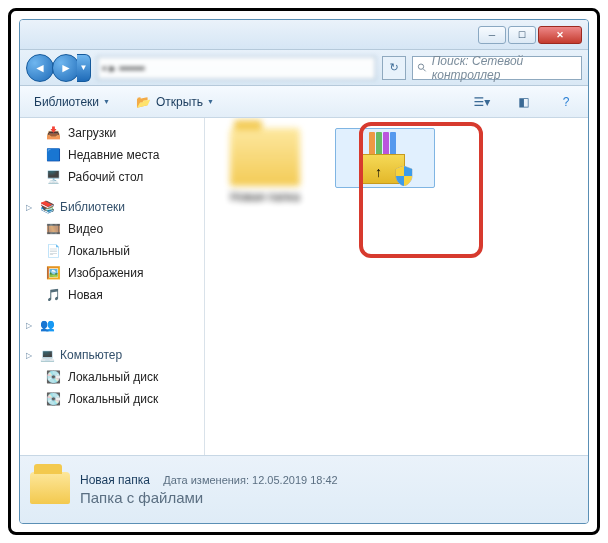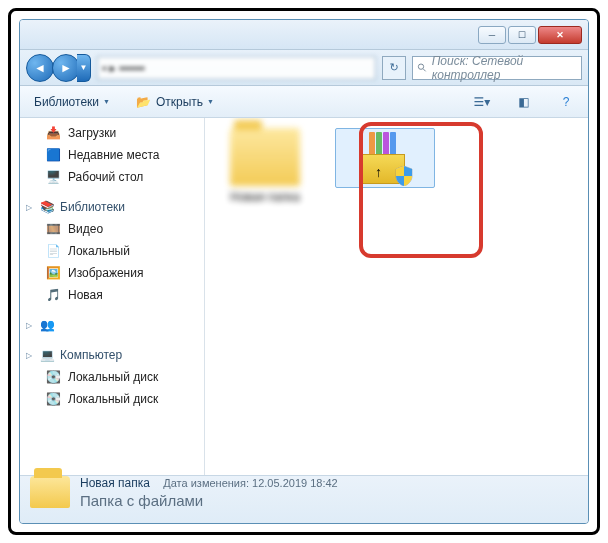--- a/index.html
+++ b/index.html
@@ -37,21 +37,21 @@
 .highlight-box { position: absolute; left: 154px; top: 4px; width: 124px; height: 136px; border: 4px solid #d73a2e; border-radius: 12px; pointer-events: none; }
 .folder-ico { width: 70px; height: 58px; background: linear-gradient(#fde79b, #f3c94e); border-radius: 4px 4px 2px 2px; position: relative; }
 .folder-ico::before { content: ""; position: absolute; top: -8px; left: 4px; width: 28px; height: 10px; background: #f3c94e; border-radius: 3px 3px 0 0; }
 .installer-ico { width: 60px; height: 52px; position: relative; }
 .installer-box { position: absolute; bottom: 0; left: 6px; width: 44px; height: 30px; background: linear-gradient(#f5d956, #e3b82a); border: 1px solid #c79a1e; }
 .installer-books { position: absolute; top: 0; left: 14px; display: flex; gap: 1px; }
 .installer-books span { width: 6px; height: 26px; border-radius: 1px; }
 .b1{background:#e94;} .b2{background:#6b6;} .b3{background:#b5d;} .b4{background:#59e;}
 .installer-arrow { position: absolute; bottom: 4px; left: 20px; font-size: 14px; color: #000; font-weight: bold; }
 .installer-shield { position: absolute; bottom: -2px; right: 2px; width: 18px; height: 20px; }
-.statusbar { height: 48px; background: linear-gradient(#eaf2fa, #dfecf7); border-top: 1px solid #c7d7e5; display: flex; align-items: flex-start; padding: 0 10px; gap: 10px; font-size: 12px; }
+.statusbar { height: 68px; background: linear-gradient(#eaf2fa, #dfecf7); border-top: 1px solid #c7d7e5; display: flex; align-items: center; padding: 0 10px; gap: 10px; font-size: 12px; }
 .status-ico { width: 40px; height: 36px; }
 .status-text { display: flex; flex-direction: column; gap: 2px; }
 .status-line1 { color: #1a3c5e; }
 .status-sub { color: #5b6f82; font-size: 15px; }
 .status-meta { color: #5b6f82; font-size: 11px; margin-left: 10px; }
 </style>
 </head>
 <body>
 
 <div class="outer-border">

